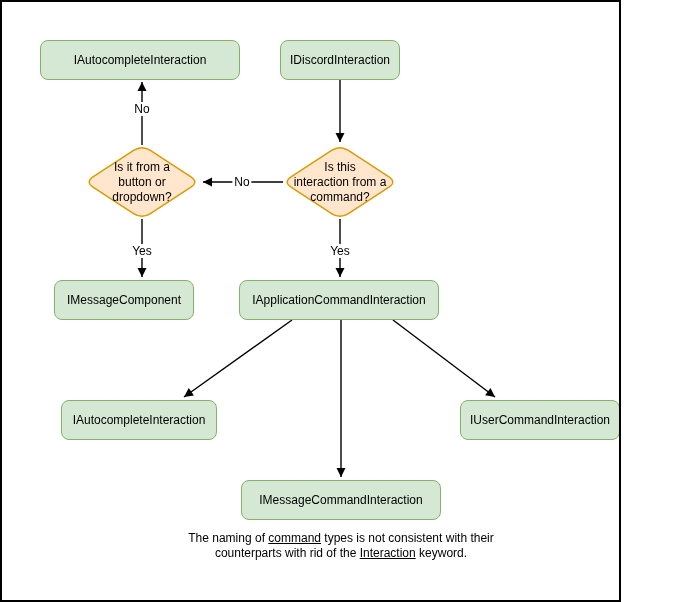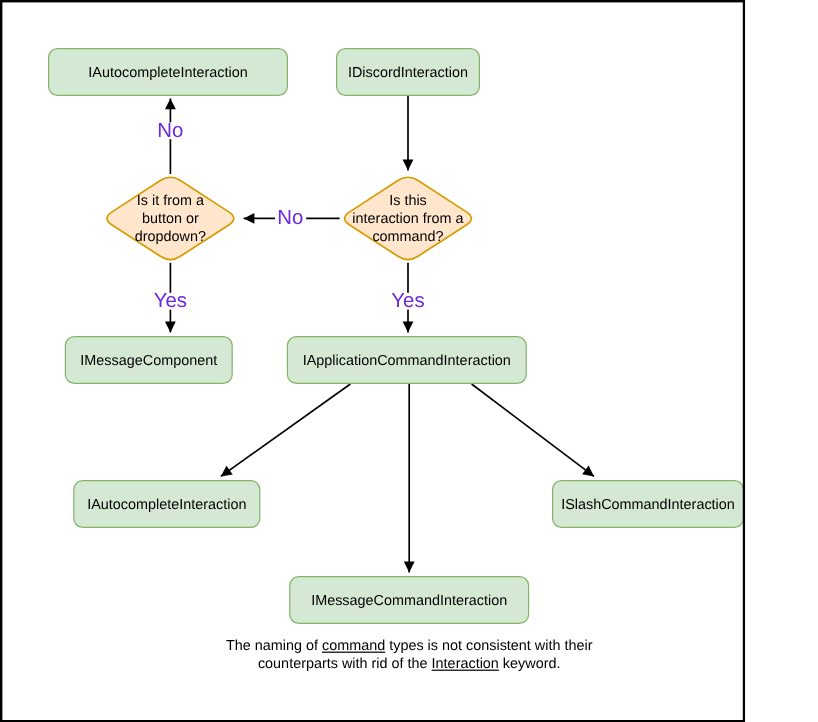--- a/index.html
+++ b/index.html
@@ -48,23 +48,23 @@
   }
   .node span {
     white-space: pre-line;
     line-height: 15px;
   }
   .edge-label {
     position: absolute;
     transform: translate(-50%, -50%);
     background: #ffffff;
     padding: 0 2px;
-    font-size: 17px;
+    font-size: 12px;
     line-height: 14px;
-    color: #6d28d9;
+    color: #000000;
   }
   .note {
     position: absolute;
     left: 141px;
     top: 531px;
     width: 400px;
     text-align: center;
     font-size: 12px;
     line-height: 15px;
     color: #000000;
@@ -117,21 +117,21 @@
       <div class="node box" style="left: 54px; top: 280px; width: 140px; height: 40px;">
         <span>IMessageComponent</span>
       </div>
       <div class="node box" style="left: 239px; top: 280px; width: 200px; height: 40px;">
         <span>IApplicationCommandInteraction</span>
       </div>
       <div class="node box" style="left: 61px; top: 400px; width: 156px; height: 40px;">
         <span>IAutocompleteInteraction</span>
       </div>
       <div class="node box" style="left: 460px; top: 400px; width: 160px; height: 40px;">
-        <span>ISlashCommandInteraction</span>
+        <span>IUserCommandInteraction</span>
       </div>
       <div class="node box" style="left: 241px; top: 480px; width: 200px; height: 40px;">
         <span>IMessageCommandInteraction</span>
       </div>
     </div>
   <div id="edge-labels">
       <div class="edge-label" style="left: 142px; top: 109px;">No</div>
       <div class="edge-label" style="left: 242px; top: 182px;">No</div>
       <div class="edge-label" style="left: 142px; top: 251px;">Yes</div>
       <div class="edge-label" style="left: 340px; top: 251px;">Yes</div>

